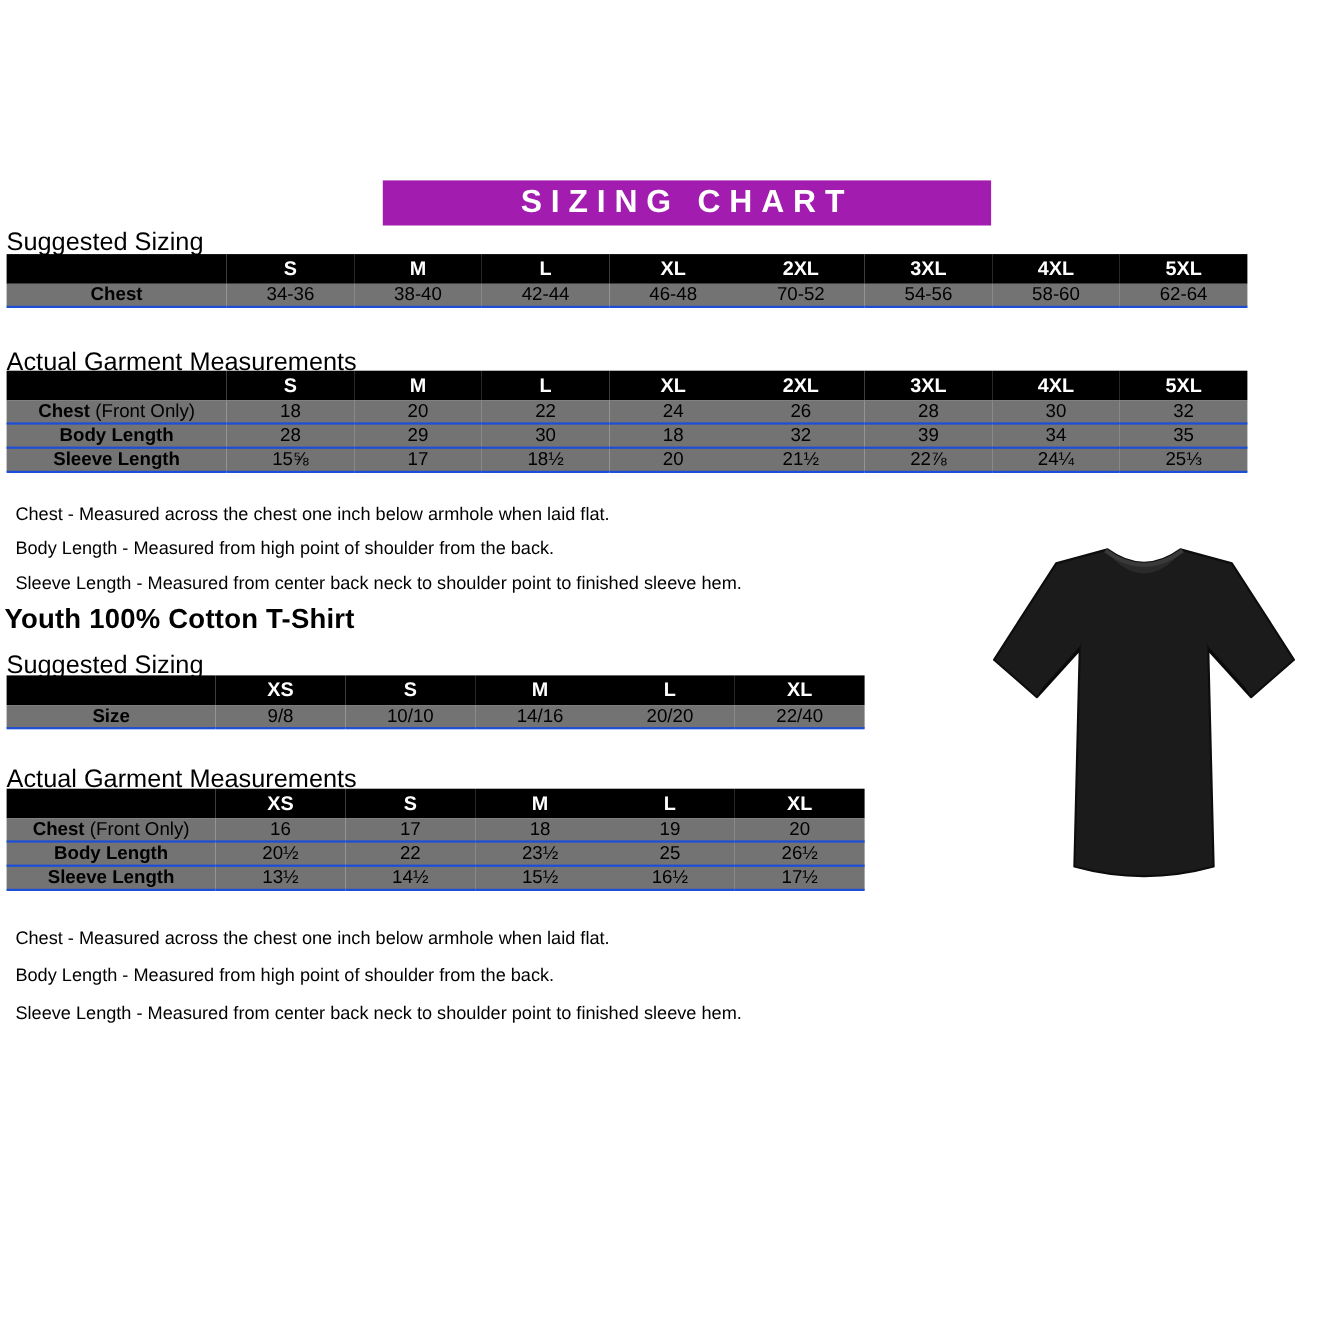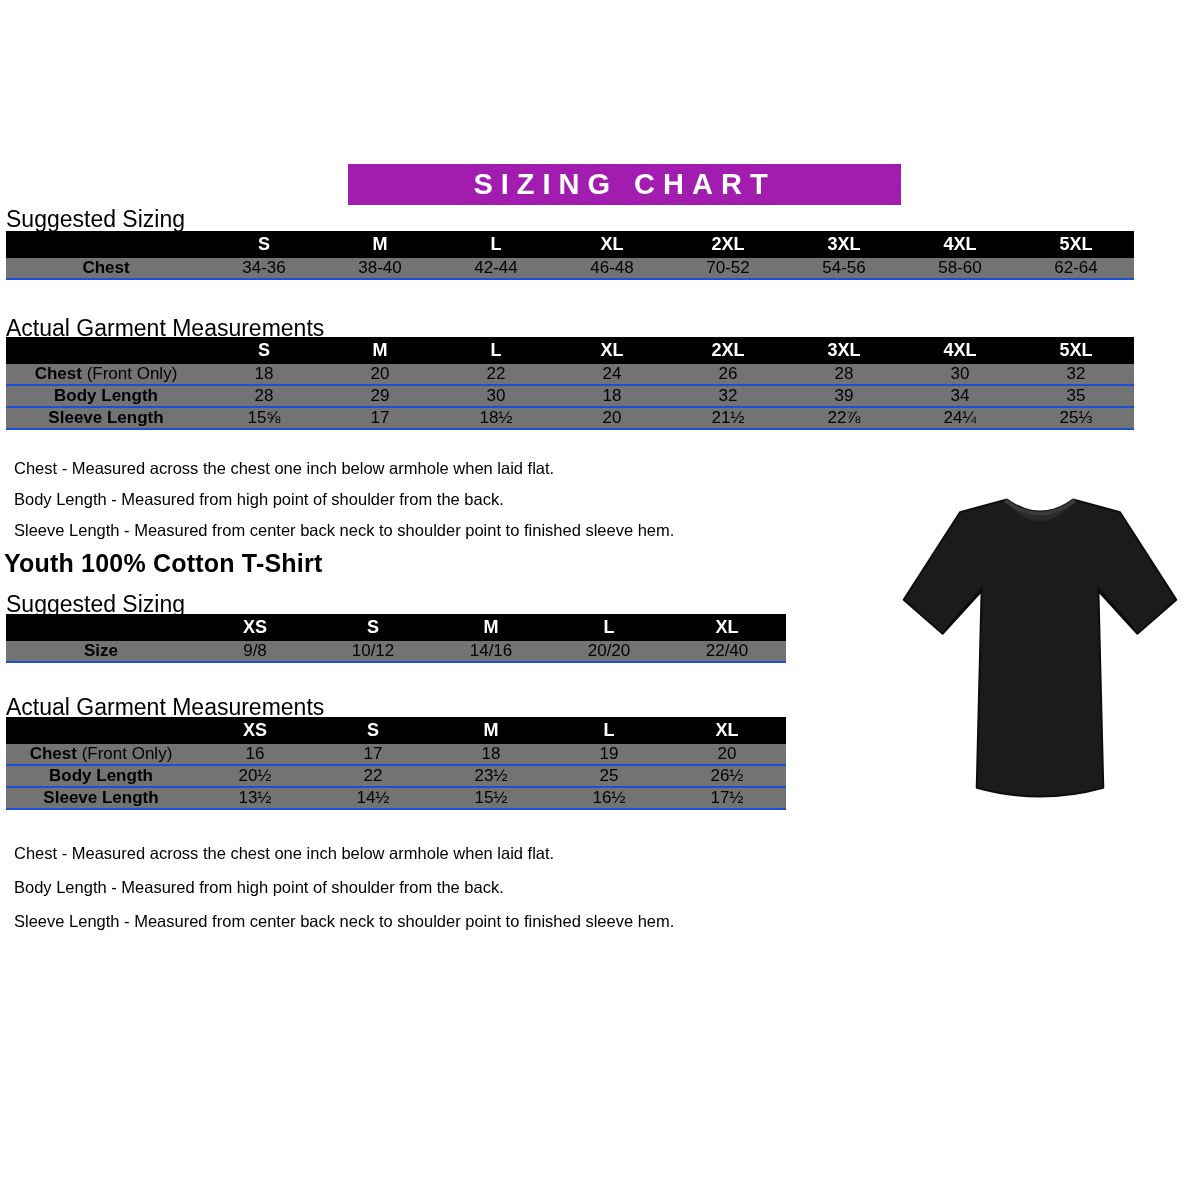--- a/index.html
+++ b/index.html
@@ -195,21 +195,21 @@
         <th>S</th>
         <th>M</th>
         <th>L</th>
         <th>XL</th>
       </tr>
     </thead>
     <tbody>
       <tr>
         <td class="rlabel"><span class="b">Size</span><span></span></td>
         <td>9/8</td>
-        <td>10/12</td>
+        <td>10/10</td>
         <td>14/16</td>
         <td>20/20</td>
         <td>22/40</td>
       </tr>
     </tbody>
   </table>
 
   <div class="abs section-label lbl-youth-actual">Actual Garment Measurements</div>
 
   <table class="size t-youth-actual">

